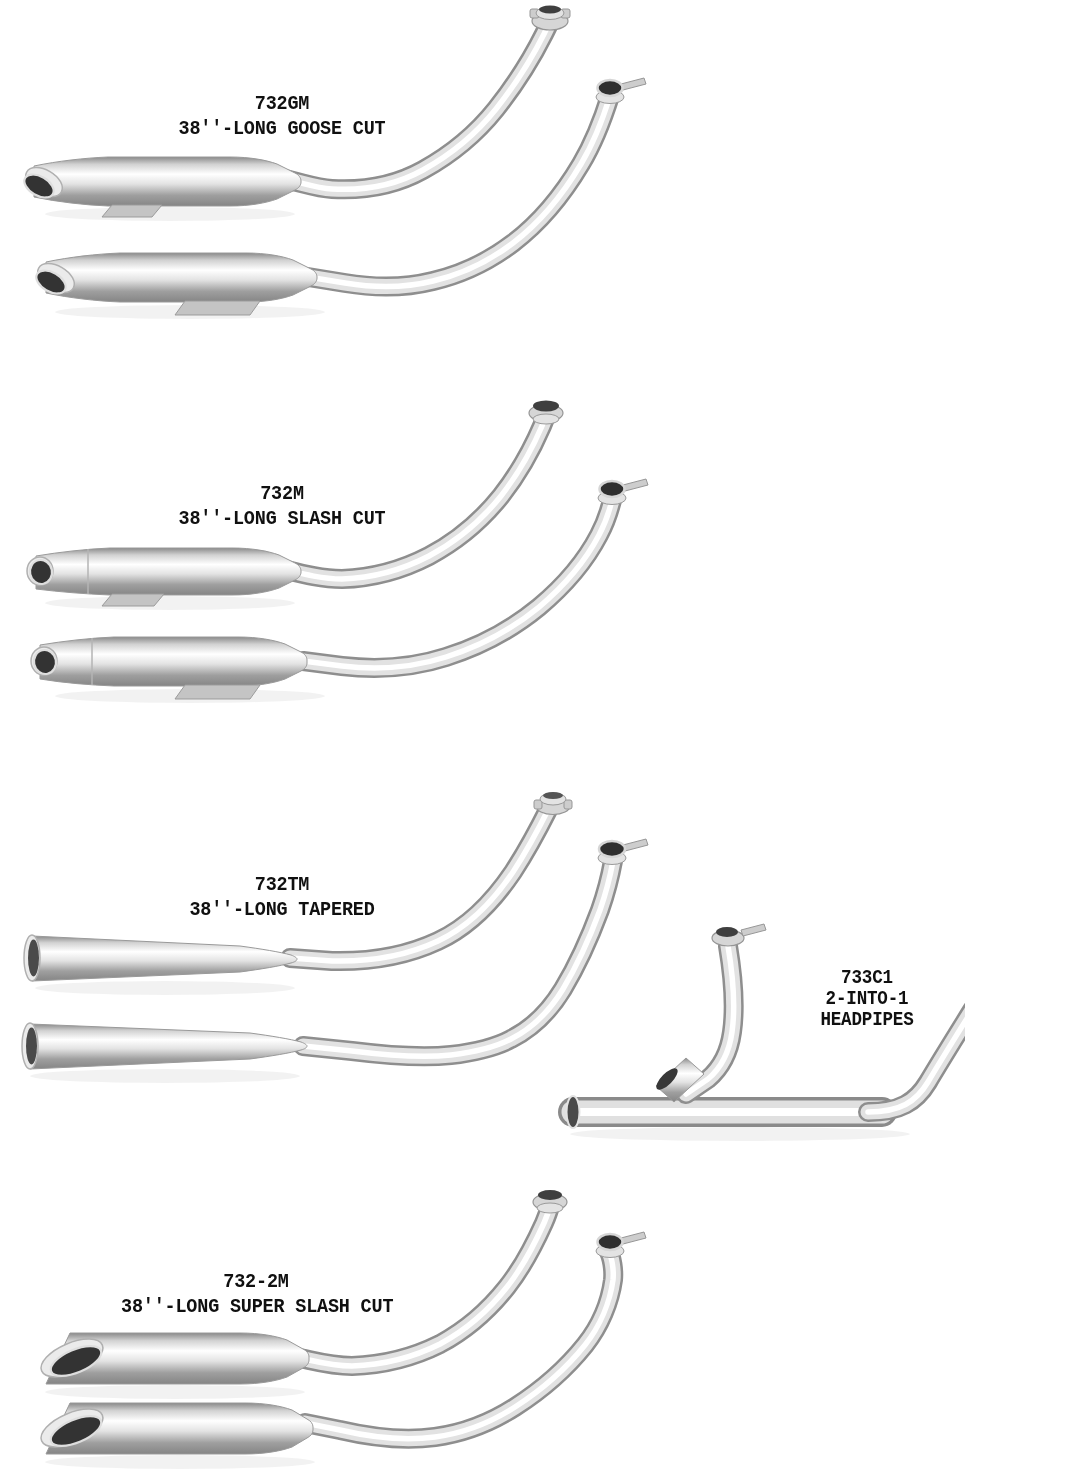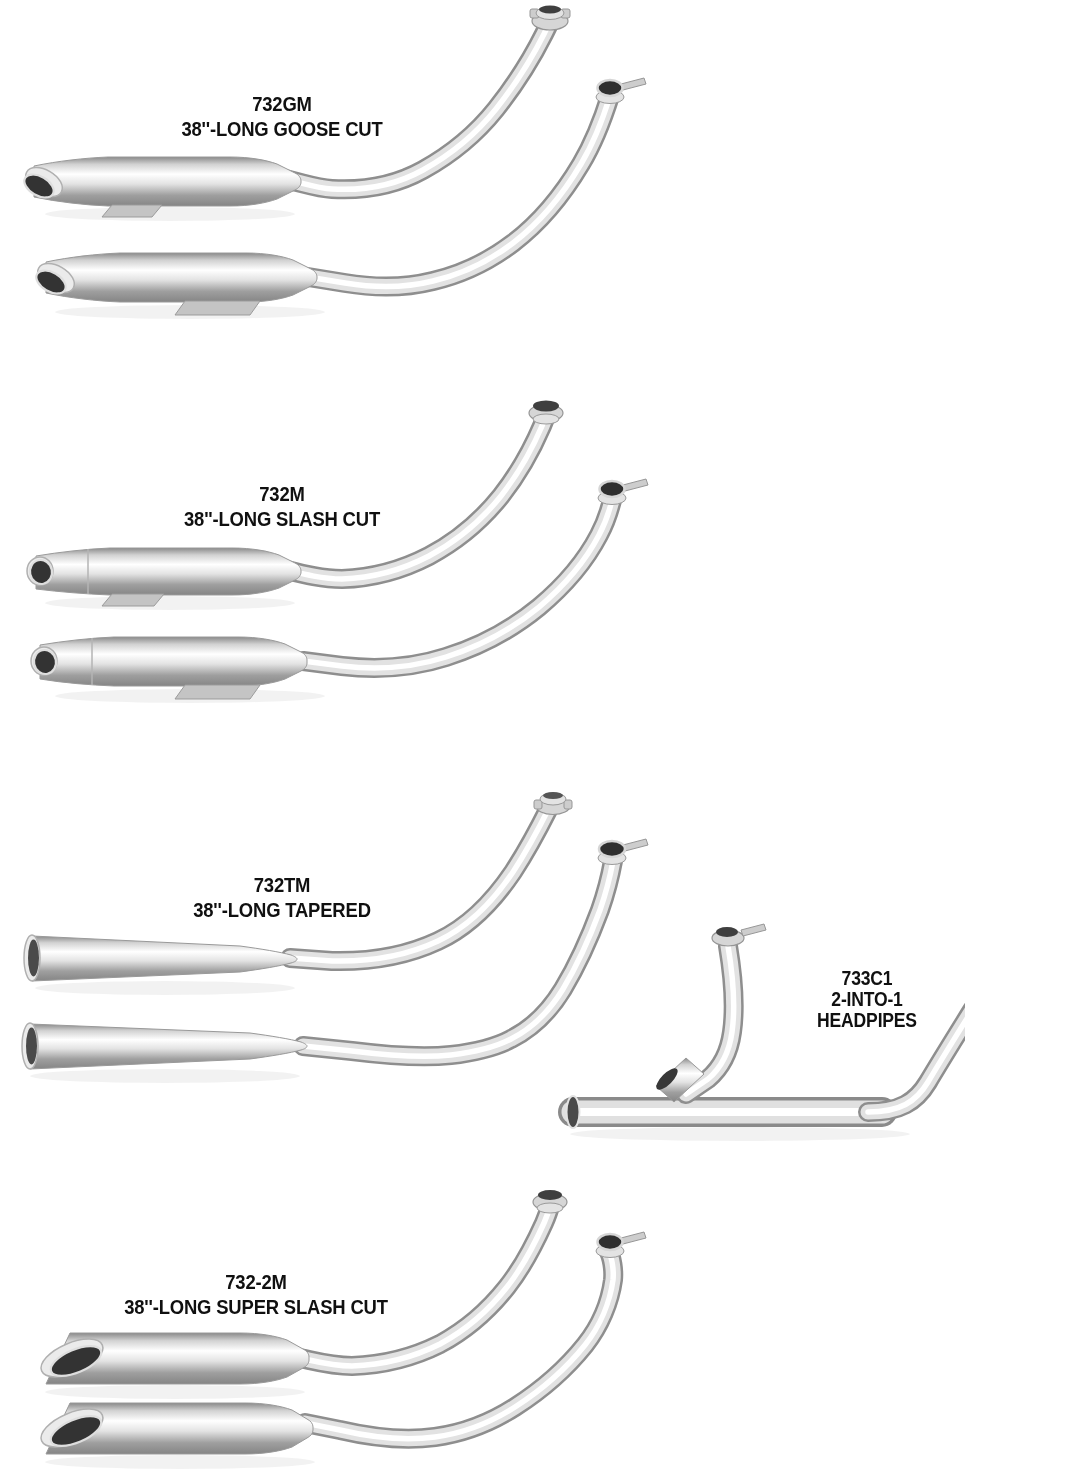--- a/index.html
+++ b/index.html
@@ -1,21 +1,21 @@
 <!DOCTYPE html>
 <html><head>
 <meta charset="utf-8">
 <style>
   html,body{margin:0;padding:0;background:#ffffff;}
   #page{
     position:relative;
     width:965px;height:1478px;
     background:#ffffff;
     overflow:hidden;
-    font-family:Liberation Sans, sans-serif;
+    font-family:Liberation Mono, monospace;
   }
   .photo{position:absolute;}
   .label{
     position:absolute;
     text-align:center;
     color:#101010;
     font-weight:bold;
     font-size:20.5px;
     line-height:25px;
     letter-spacing:-0.2px;

